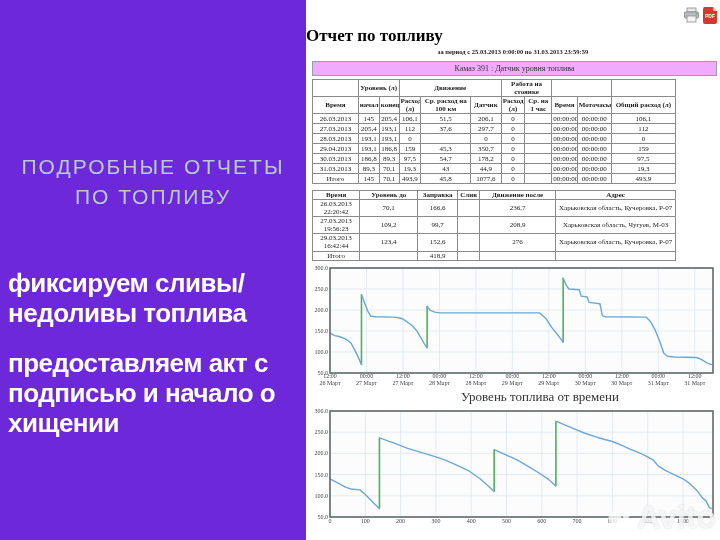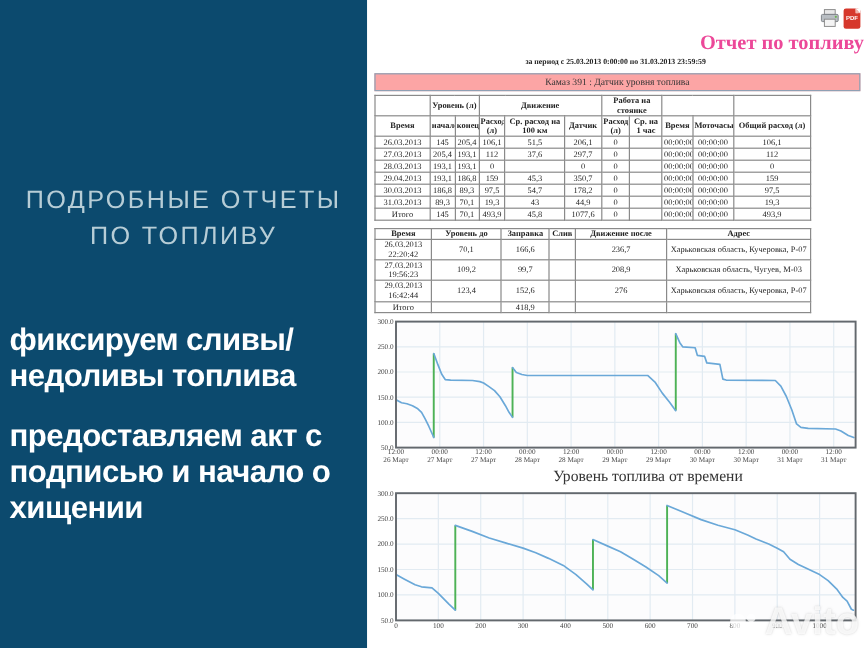--- a/index.html
+++ b/index.html
@@ -1,40 +1,40 @@
 <!DOCTYPE html>
 <html><head>
 <meta charset="utf-8">
 <style>
   html,body{margin:0;padding:0;}
   body{width:720px;height:540px;overflow:hidden;background:#fff;font-family:"Liberation Sans",sans-serif;}
   .slide{display:flex;width:720px;height:540px;overflow:hidden;}
 
   
-  .sidebar{position:relative;width:306px;height:540px;background:#0c4a6e;flex:none;}
+  .sidebar{position:relative;width:306px;height:540px;background:#6d28d9;flex:none;}
   .sb-heading{position:absolute;top:152px;left:10px;right:10px;text-align:center;
     color:#b7cdd6;font-size:21px;font-weight:400;letter-spacing:2px;line-height:1.45;}
   .sb-point{position:absolute;left:8px;right:8px;text-align:left;color:#ffffff;
     font-weight:bold;font-size:26px;line-height:1.16;letter-spacing:-0.5px;}
   .sb-point1{top:268px;}
   .sb-point2{top:348px;}
 
   
   .report{position:relative;flex:1;height:540px;background:#fff;font-family:"Liberation Serif",serif;overflow:hidden;}
   .toolbar-icons{position:absolute;top:7px;right:3px;display:flex;gap:3px;align-items:flex-start;}
   .printer{display:inline-block;cursor:pointer;}
   .pdf-badge{display:inline-flex;align-items:center;justify-content:center;width:14px;height:17px;
     background:#d6382c;border-radius:2px;color:#fff;font-size:5px;font-weight:bold;
     font-family:"Liberation Sans",sans-serif;cursor:pointer;position:relative;}
   .pdf-badge::before{content:"";position:absolute;top:0;right:0;border:3px solid #fff;
     border-left-color:#f0b5af;border-bottom-color:#f0b5af;border-top-color:#fff;border-right-color:#fff;
     width:0;height:0;border-width:2px;}
-  .rpt-title{margin:26px 0 0 0;text-align:right;font-size:17px;font-weight:bold;color:#ec4899;}
+  .rpt-title{margin:26px 0 0 0;text-align:left;font-size:17px;font-weight:bold;color:#000000;}
   .rpt-sub{margin-top:2px;text-align:center;font-size:6.5px;font-weight:bold;color:#222;}
-  .vehicle-bar{margin:6px 3px 0 6px;background:#fca5a5;border:1px solid #8fa0b4;
+  .vehicle-bar{margin:6px 3px 0 6px;background:#f0abfc;border:1px solid #8fa0b4;
     text-align:center;font-size:8px;color:#333;padding:2px 0;}
   table{border-collapse:collapse;table-layout:fixed;width:364px;margin:3px 2px 0 6px;
     font-size:7px;color:#222;}
   #t2{margin-top:6px;}
   th,td{border:1px solid #8a8a8a;text-align:center;padding:0px 1px;line-height:1.15;
     font-weight:normal;overflow:hidden;}
   thead th{font-weight:bold;}
   #t1 tbody td{height:9px;}
   .chart-caption{width:468px;text-align:center;font-size:13px;color:#333;margin-top:-2px;}
   svg.chart{display:block;margin-top:4px;}

